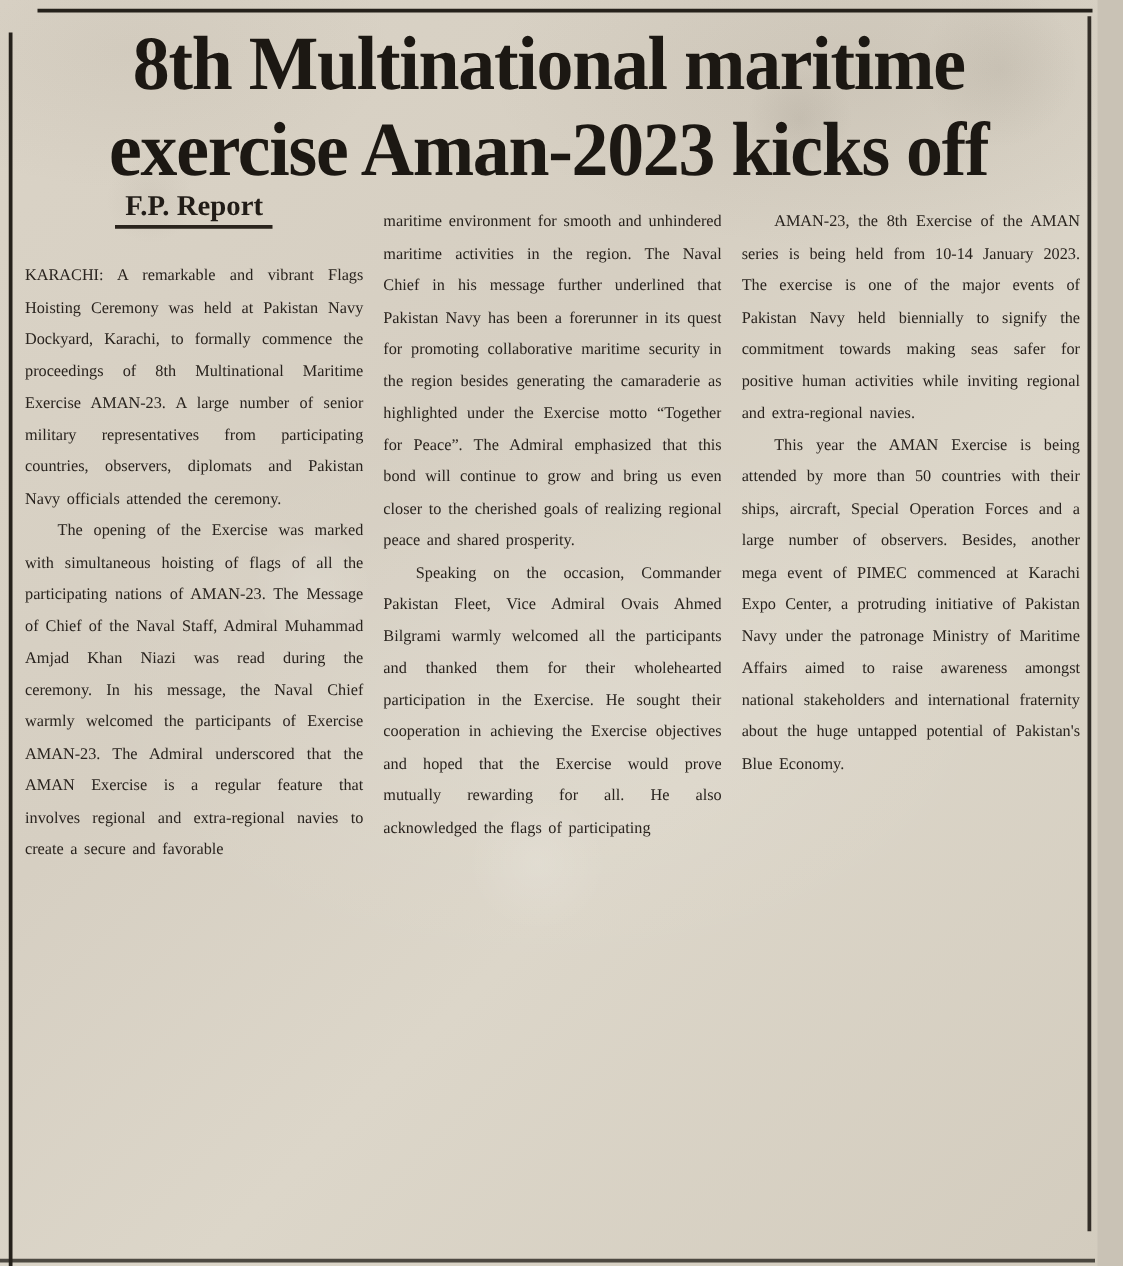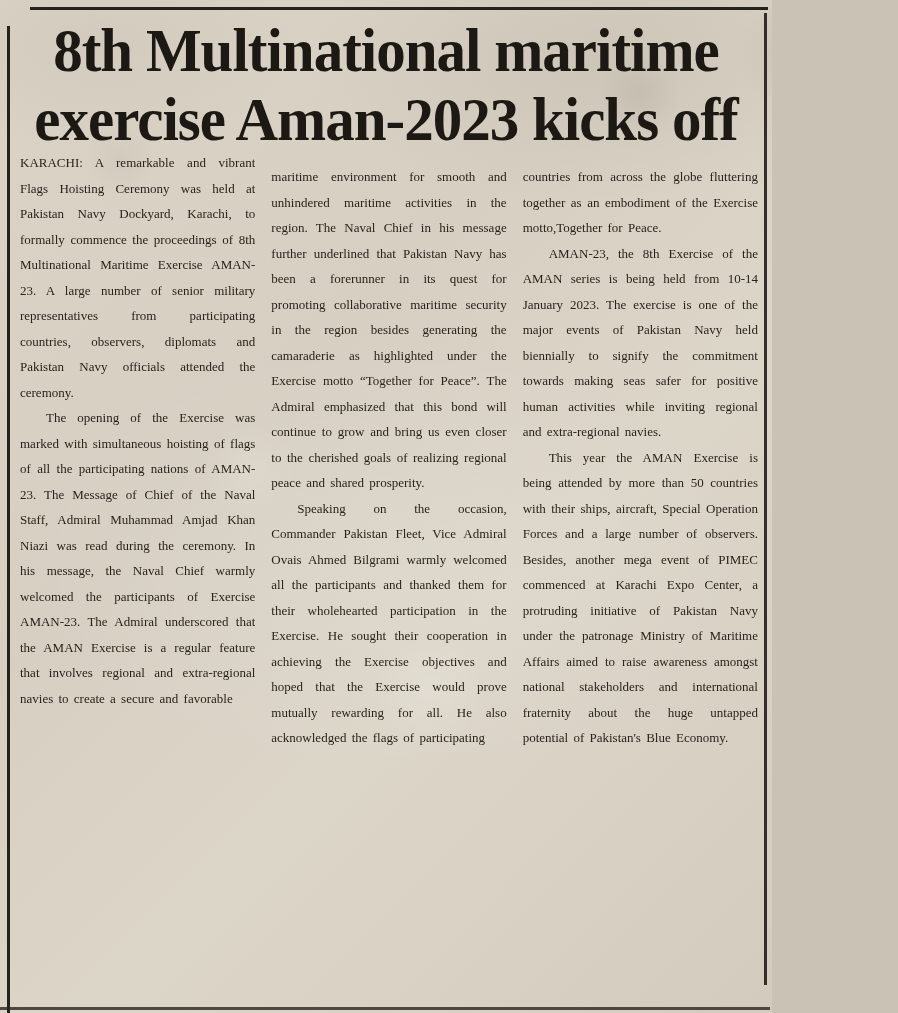--- a/index.html
+++ b/index.html
@@ -4,21 +4,21 @@
 <style>
   html, body { margin: 0; padding: 0; }
   body {
     width: 898px; height: 1013px;
     background: #c9c2b5;
     font-family: "Liberation Serif", serif;
     overflow: hidden;
   }
   .clipping {
     position: relative;
-    width: 772px; height: 1013px;
+    width: 878px; height: 1013px;
     background:
       radial-gradient(ellipse 420px 200px at 78% 6%, rgba(120,110,95,0.10), rgba(0,0,0,0) 70%),
       radial-gradient(ellipse 300px 160px at 12% 4%, rgba(125,115,100,0.08), rgba(0,0,0,0) 70%),
       radial-gradient(ellipse 500px 300px at 50% 55%, rgba(255,255,255,0.10), rgba(0,0,0,0) 75%),
       linear-gradient(135deg, #dad3c6 0%, #d6cfc2 38%, #dcd6c9 62%, #d3ccbe 100%);
     color: #28231e;
     overflow: hidden;
   }
   
   .clipping::before {
@@ -92,29 +92,31 @@
   <div class="rule rule-bottom"></div>
 
   <div class="headline">
     <div>8th Multinational maritime</div>
     <div>exercise Aman-2023 kicks off</div>
   </div>
 
   <div class="body-area">
 
     <div class="col col-1">
+      <div class="byline-wrap">
+        <span class="byline">F.P. Report</span>
+      </div>
       <p class="body-p">KARACHI: A remarkable and vibrant Flags Hoisting Ceremony was held at Pakistan Navy Dockyard, Karachi, to formally commence the proceedings of 8th Multinational Maritime Exercise AMAN-23. A large number of senior military representatives from participating countries, observers, diplomats and Pakistan Navy officials attended the ceremony.</p>
       <p class="body-p indent">The opening of the Exercise was marked with simultaneous hoisting of flags of all the participating nations of AMAN-23. The Message of Chief of the Naval Staff, Admiral Muhammad Amjad Khan Niazi was read during the ceremony. In his message, the Naval Chief warmly welcomed the participants of Exercise AMAN-23. The Admiral underscored that the AMAN Exercise is a regular feature that involves regional and extra-regional navies to create a secure and favorable</p>
     </div>
 
     <div class="col col-2">
       <p class="body-p">maritime environment for smooth and unhindered maritime activities in the region. The Naval Chief in his message further underlined that Pakistan Navy has been a forerunner in its quest for promoting collaborative maritime security in the region besides generating the camaraderie as highlighted under the Exercise motto “Together for Peace”. The Admiral emphasized that this bond will continue to grow and bring us even closer to the cherished goals of realizing regional peace and shared prosperity.</p>
       <p class="body-p indent">Speaking on the occasion, Commander Pakistan Fleet, Vice Admiral Ovais Ahmed Bilgrami warmly welcomed all the participants and thanked them for their wholehearted participation in the Exercise. He sought their cooperation in achieving the Exercise objectives and hoped that the Exercise would prove mutually rewarding for all. He also acknowledged the flags of participating</p>
     </div>
 
     <div class="col col-3">
-      <p class="body-p">countries from across the globe fluttering together as an embodiment of the Exercise motto,Together for Peace.</p>
       <p class="body-p indent">AMAN-23, the 8th Exercise of the AMAN series is being held from 10-14 January 2023. The exercise is one of the major events of Pakistan Navy held biennially to signify the commitment towards making seas safer for positive human activities while inviting regional and extra-regional navies.</p>
       <p class="body-p indent">This year the AMAN Exercise is being attended by more than 50 countries with their ships, aircraft, Special Operation Forces and a large number of observers. Besides, another mega event of PIMEC commenced at Karachi Expo Center, a protruding initiative of Pakistan Navy under the patronage Ministry of Maritime Affairs aimed to raise awareness amongst national stakeholders and international fraternity about the huge untapped potential of Pakistan's Blue Economy.</p>
     </div>
 
   </div>
 </div>
 
 </body></html>

